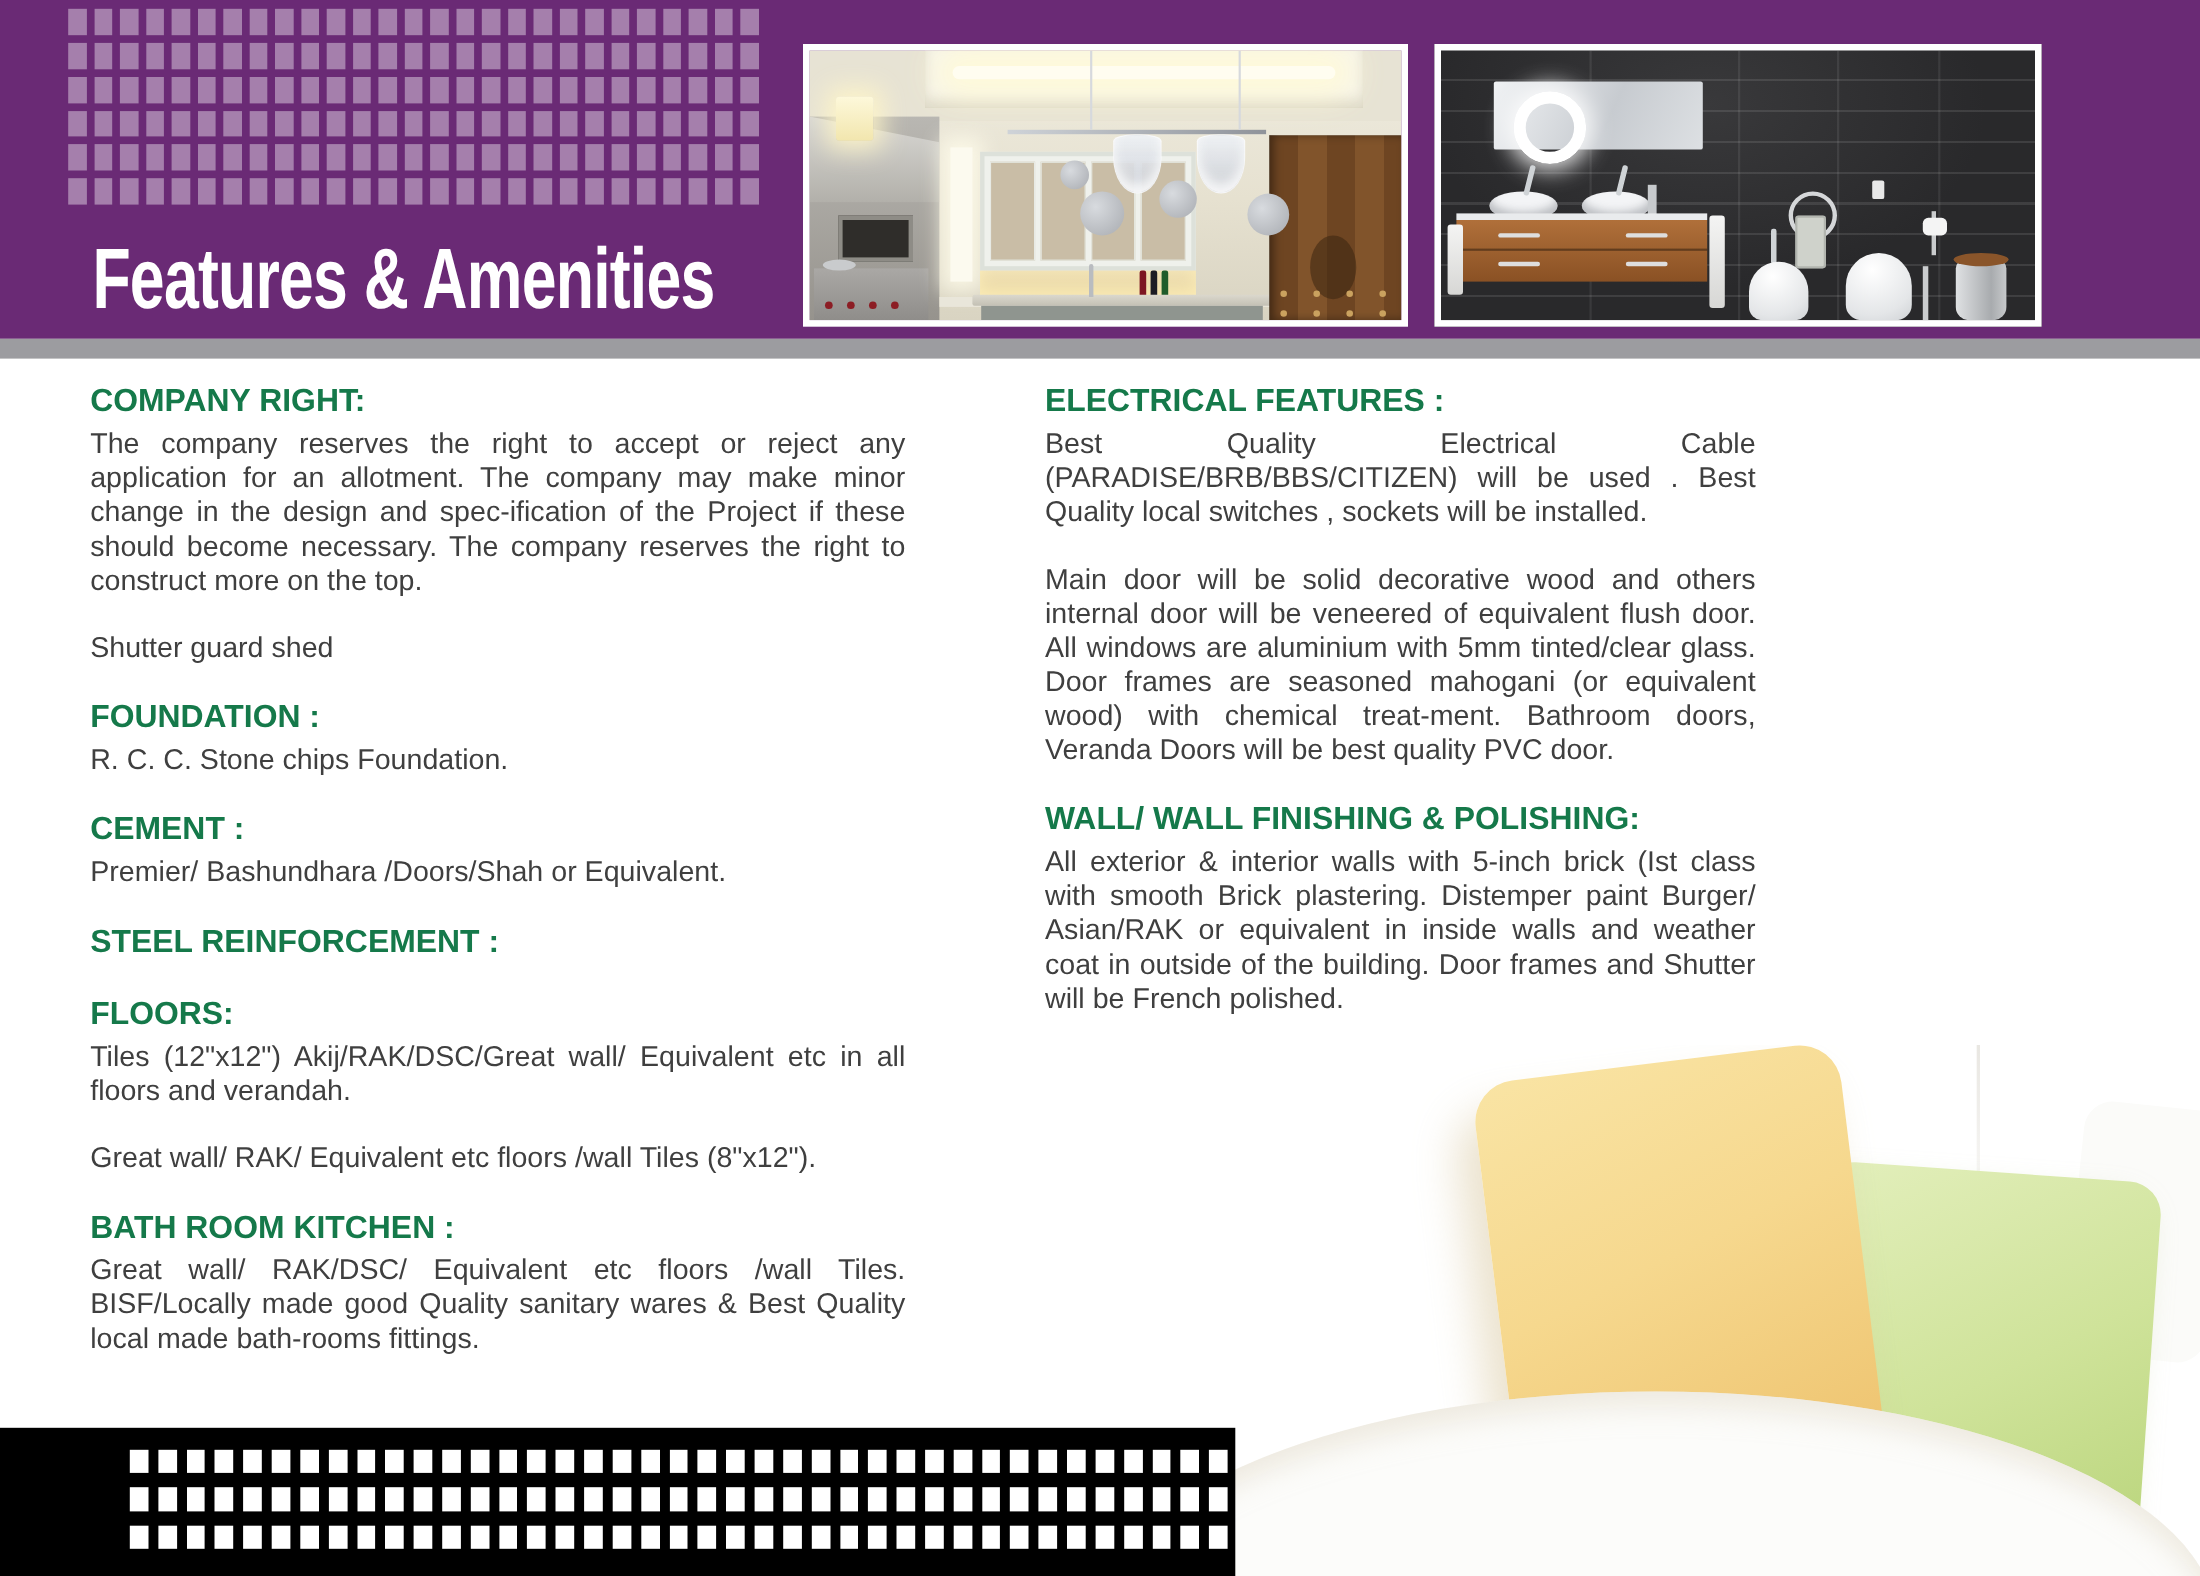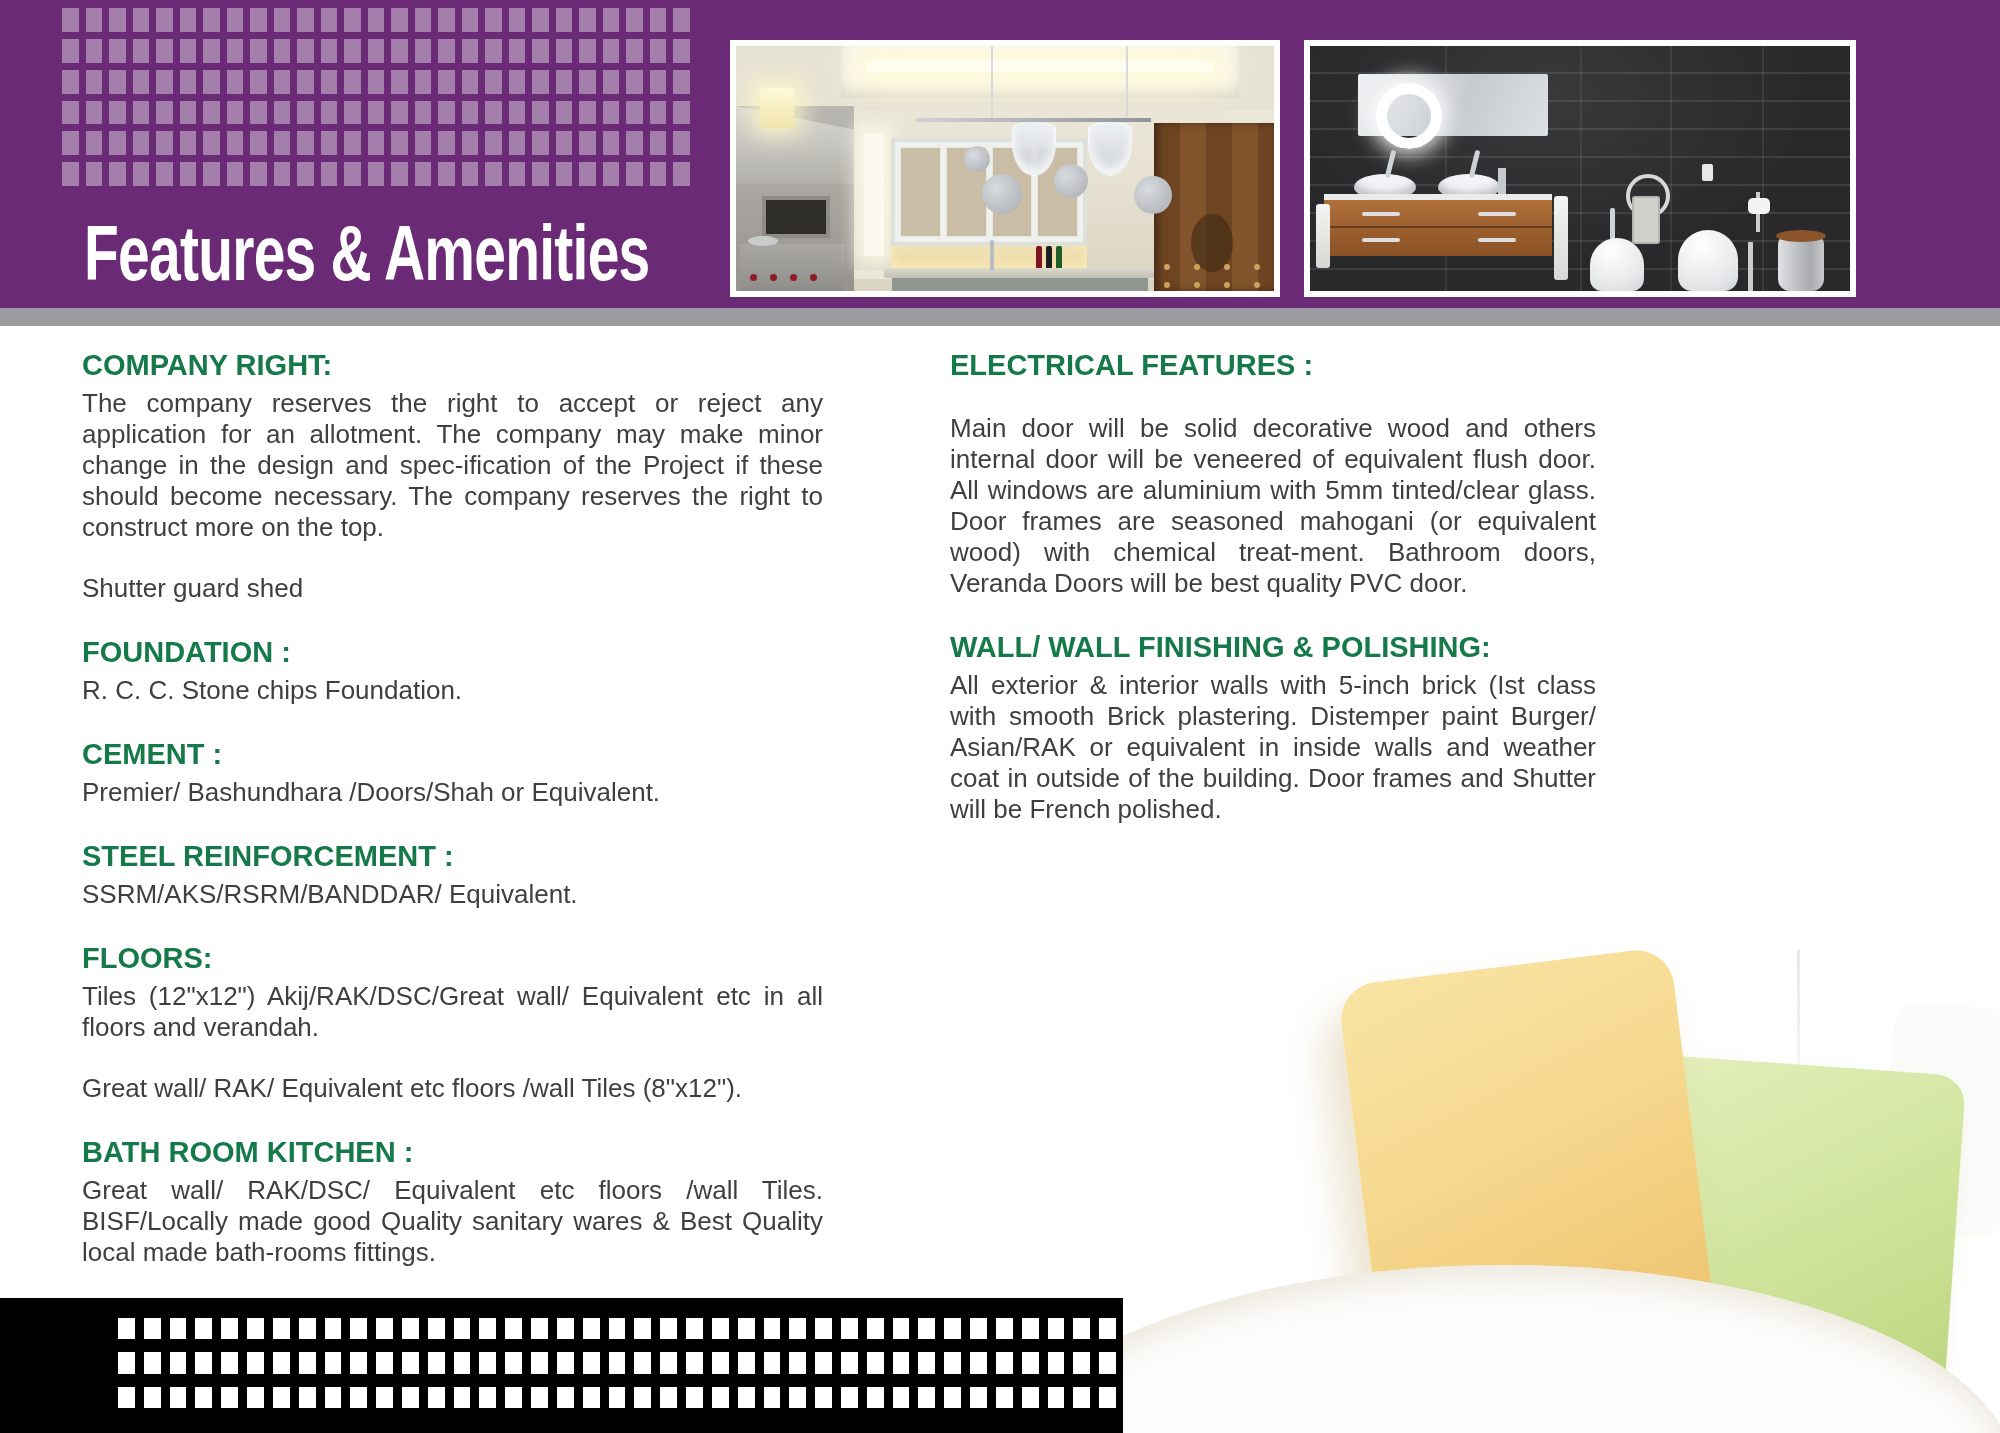--- a/index.html
+++ b/index.html
@@ -385,38 +385,38 @@
     <section class="sec">
       <h3 class="sec-h">FOUNDATION :</h3>
       <p class="sec-b">R. C. C. Stone chips Foundation.</p>
     </section>
     <section class="sec">
       <h3 class="sec-h">CEMENT :</h3>
       <p class="sec-b">Premier/ Bashundhara /Doors/Shah or Equivalent.</p>
     </section>
     <section class="sec">
       <h3 class="sec-h">STEEL REINFORCEMENT :</h3>
-      <p class="sec-b">SSRM/AKS/RSRM/BANDDAR/ Equivalent.</p>
     </section>
     <section class="sec">
       <h3 class="sec-h">FLOORS:</h3>
       <p class="sec-b">Tiles (12"x12") Akij/RAK/DSC/Great wall/ Equivalent etc in all floors and verandah.</p>
     </section>
     <section class="sec">
       <p class="sec-b">Great wall/ RAK/ Equivalent etc floors /wall Tiles (8"x12").</p>
     </section>
     <section class="sec">
       <h3 class="sec-h">BATH ROOM KITCHEN :</h3>
       <p class="sec-b">Great wall/ RAK/DSC/ Equivalent etc floors /wall Tiles. BISF/Locally made good Quality sanitary wares &amp; Best Quality local made bath-rooms fittings.</p>
     </section>
   </div>
 
   <div class="col" id="col-right">
     <section class="sec">
       <h3 class="sec-h">ELECTRICAL FEATURES :</h3>
+      <p class="sec-b">Best Quality Electrical Cable (PARADISE/BRB/BBS/CITIZEN) will be used . Best Quality local switches , sockets will be installed.</p>
     </section>
     <section class="sec">
       <p class="sec-b">Main door will be solid decorative wood and others internal door will be veneered of equivalent flush door. All windows are aluminium with 5mm tinted/clear glass. Door frames are seasoned mahogani (or equivalent wood) with chemical treat-ment. Bathroom doors, Veranda Doors will be best quality PVC door.</p>
     </section>
     <section class="sec">
       <h3 class="sec-h">WALL/ WALL FINISHING &amp; POLISHING:</h3>
       <p class="sec-b">All exterior &amp; interior walls with 5-inch brick (Ist class with smooth Brick plastering. Distemper paint Burger/ Asian/RAK or equivalent in inside walls and weather coat in outside of the building. Door frames and Shutter will be French polished.</p>
     </section>
   </div>
 

